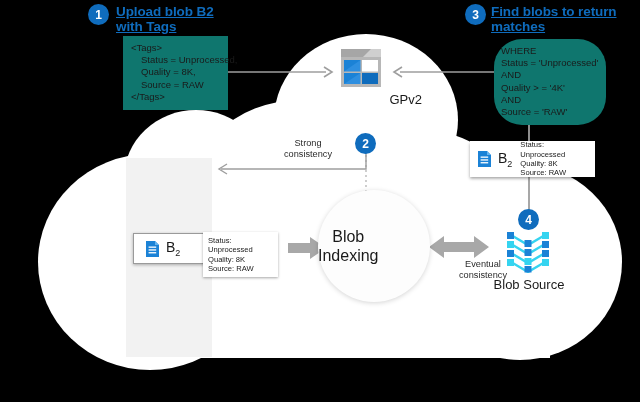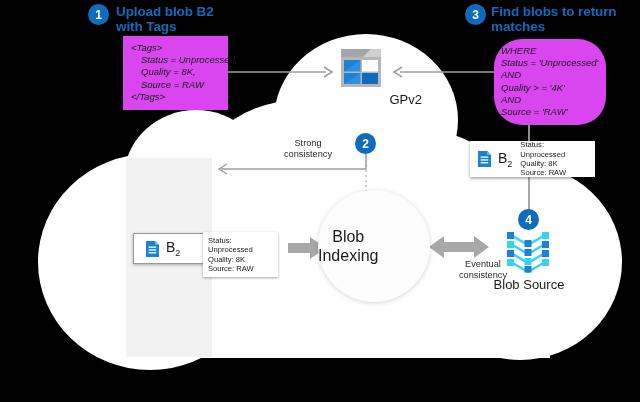--- a/index.html
+++ b/index.html
@@ -31,32 +31,32 @@
   }
 
   
   .annot-title {
     color: #0f6cbd;
     font-weight: bold;
     font-size: 13.5px;
     line-height: 14.5px;
     letter-spacing: -0.1px;
     z-index: 40;
+    text-decoration: underline;
   }
 
   
   .codebox {
-    background: #d946ef;
+    background: #0f766e;
     color: #1a1a1a;
     font-size: 9.5px;
     line-height: 12.2px;
     padding: 6px 8px 7px 8px;
     z-index: 30;
     white-space: pre;
-    font-style: italic;
   }
   .codebox .ind { padding-left: 10px; display:block; }
 
   
   .node-label {
     color: #1a1a1a;
     text-align: right;
     font-size: 13px;
     line-height: 15px;
     z-index: 30;

